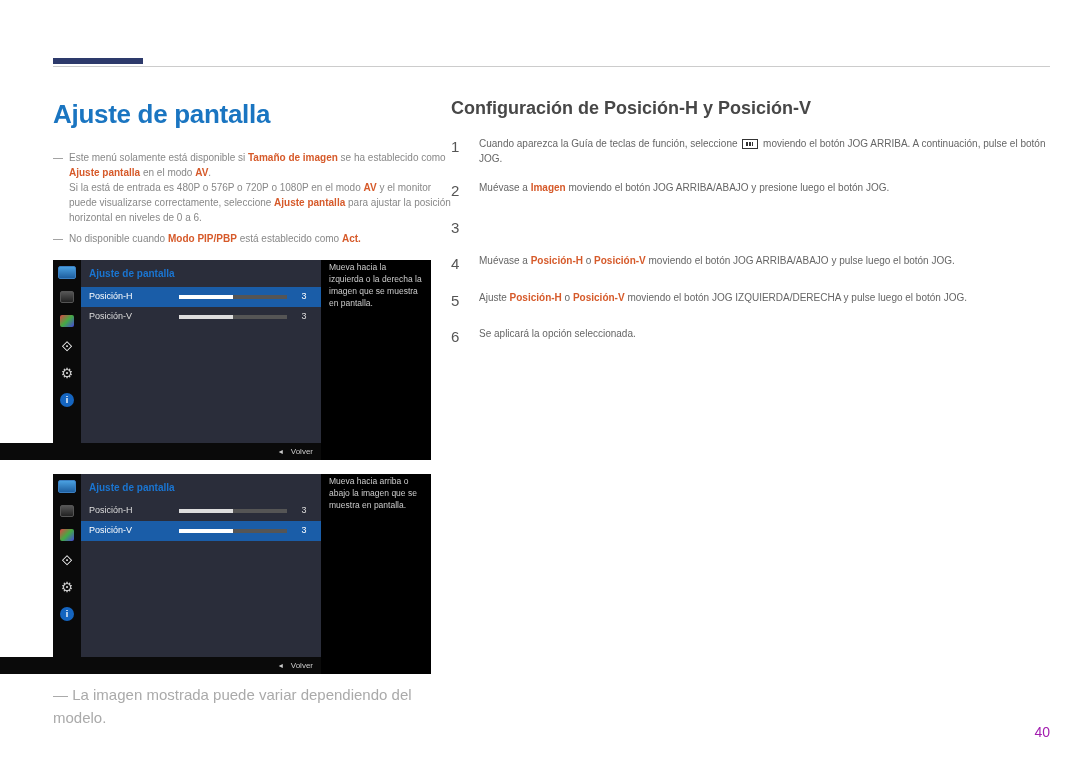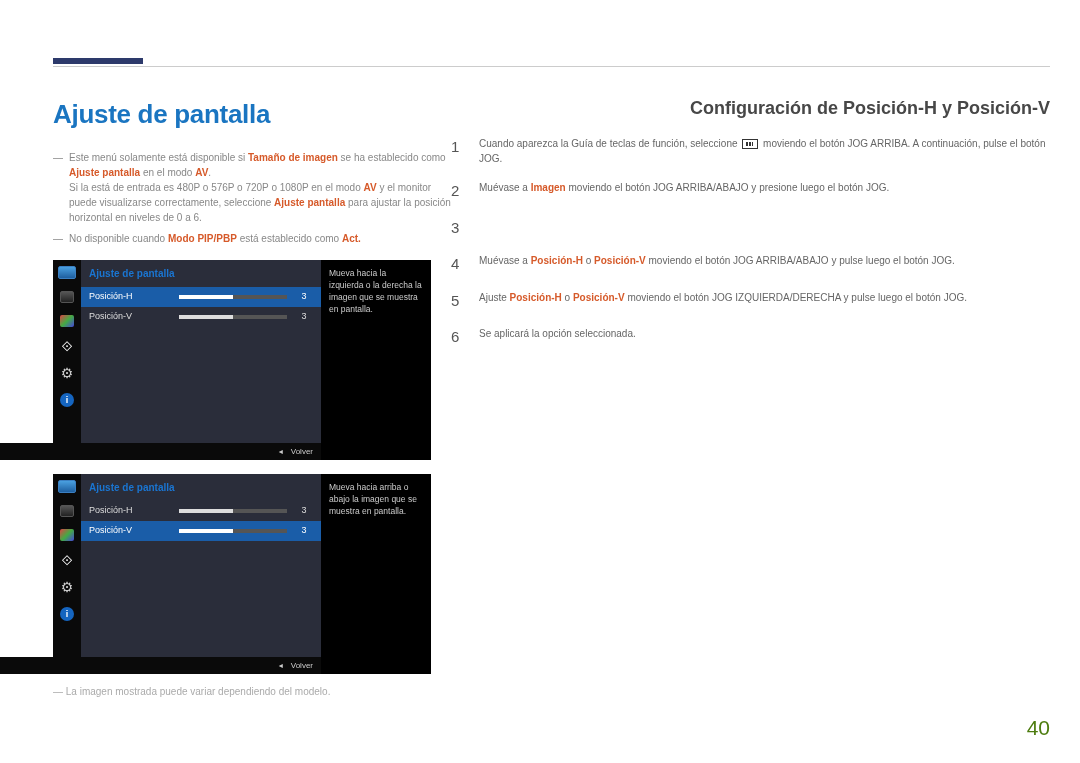--- a/index.html
+++ b/index.html
@@ -31,32 +31,32 @@
   .content {
     position: absolute;
     left: 53px;
     top: 95px;
     right: 30px;
     display: flex;
   }
   .col-left { width: 398px; flex-shrink: 0; }
   .col-right { flex: 1; }
   h1 { font-size: 26px; font-weight: 600; color: #1a75c1; margin-bottom: 16px; letter-spacing:-0.3px;}
-  h2 { font-size: 18px; font-weight: 600; color: #474747; margin-bottom: 12px; text-align: right; }
+  h2 { font-size: 18px; font-weight: 600; color: #474747; margin-bottom: 12px; }
   .note { display:flex; gap:6px; color:#888; margin-bottom:6px; }
   .note .dash { flex-shrink:0; }
   .note p { color:#888; font-size:10px; }
   .accent { color:#d65a2a; font-weight:bold; }
-  .footnote { color:#aaa; font-size:10px; margin-top:10px;}
+  .footnote { color:#aaa; font-size:15px; margin-top:10px;}
   .page-num {
     position: absolute;
     right: 30px;
     bottom: 20px;
-    font-size: 21px;
-    color: #4d7c0f;
+    font-size: 14px;
+    color: #a21caf;
     font-weight: 300;
   }
 
   
   .osd {
     width: 378px;
     height: 200px;
     background: #000;
     margin-top: 14px;
     position: relative;
@@ -101,21 +101,21 @@
   .osd-row .label { width:90px; font-size:9px;}
   .osd-row .slider {
     width:108px; height:4px; background:#555; position:relative; margin-right:10px;
   }
   .osd-row .slider .fill { position:absolute;left:0;top:0;bottom:0;width:50%;background:#ddd;}
   .osd-row.selected .slider .fill { background:#fff;}
   .osd-row .val { width:14px; text-align:center; font-size:9px;}
   .osd-side {
     width:110px;
     background:#000;
-    padding:8px 8px;
+    padding:2px 8px;
     font-size:8.5px;
     color:#ccc;
     line-height:1.4;
   }
   .osd-footer {
     position:absolute;
     bottom:0; right:0;
     height:17px;
     background:#0a0a0a;
     color:#ccc;

